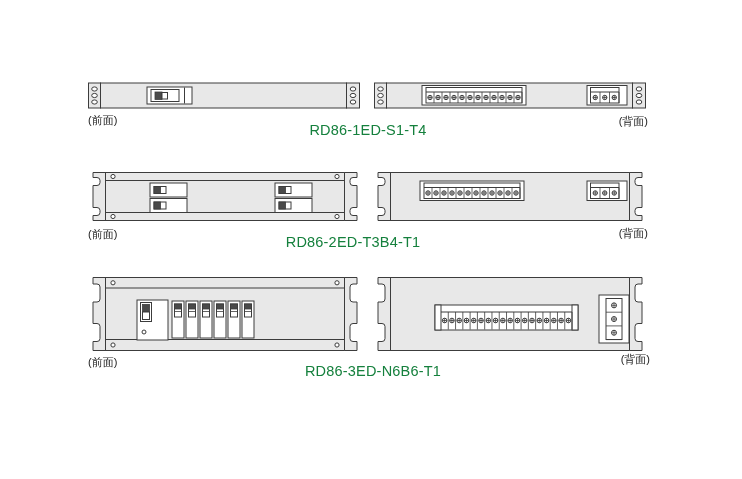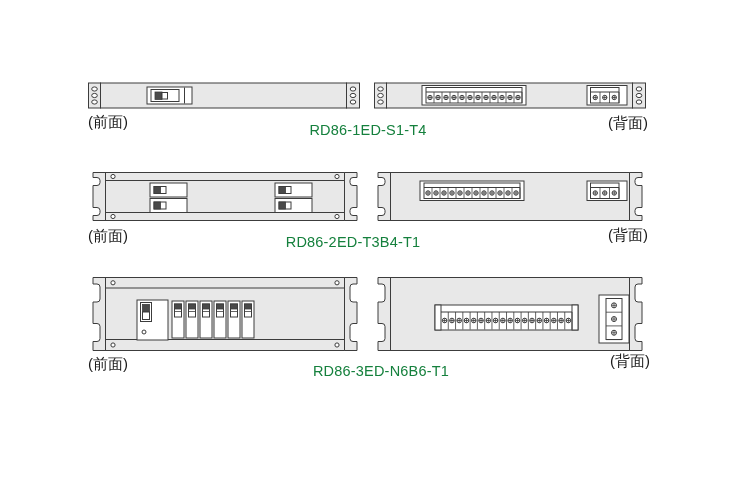--- a/index.html
+++ b/index.html
@@ -1,19 +1,19 @@
 <!DOCTYPE html>
 <html><head>
 <meta charset="utf-8">
 <style>
   html,body{margin:0;padding:0;background:#ffffff;}
   #canvas{position:relative;width:742px;height:479px;background:#ffffff;
           font-family:"Liberation Sans","DejaVu Sans",sans-serif;overflow:hidden;}
   .abs{position:absolute;}
-  .jp{font-size:15px;color:#1a1a1a;white-space:nowrap;}
+  .jp{font-size:11px;color:#1a1a1a;white-space:nowrap;}
   .model{font-size:14.5px;color:#15803d;text-align:center;letter-spacing:.2px;white-space:nowrap;}
   svg{display:block;}
   .panel{fill:#e8e8e8;stroke:#3c3c3c;stroke-width:1;}
   .comp{fill:#ffffff;stroke:#3c3c3c;stroke-width:1;}
   .ln{fill:none;stroke:#3c3c3c;stroke-width:1;}
   .thin{fill:none;stroke:#3c3c3c;stroke-width:.8;}
   .dk{fill:#4a4a4a;stroke:#3c3c3c;stroke-width:.8;}
   .hole{fill:#ffffff;stroke:#3c3c3c;stroke-width:1;}
 </style>
 </head>
@@ -460,16 +460,16 @@
           <g transform="translate(0 27.4)">
           <path class="thin" d="M0 13.7 H16"></path>
           <circle class="hole" cx="8" cy="6.85" r="2.5"></circle>
           <path class="thin" d="M5.5 6.85 H10.5 M8 4.35 V9.35"></path>
         </g>
         </g>
     </g>
   </svg>
 
   <div class="abs jp" style="left:88px;top:355px">(前面)</div>
-  <div class="abs model" style="left:256px;top:363px;width:250px">RD86-3ED-N6B6-T1</div>
+  <div class="abs model" style="left:248px;top:363px;width:250px">RD86-3ED-N6B6-T1</div>
   <div class="abs jp" style="left:550px;top:352px;width:100px;text-align:right">(背面)</div>
 
 </div>
 
 </body></html>

